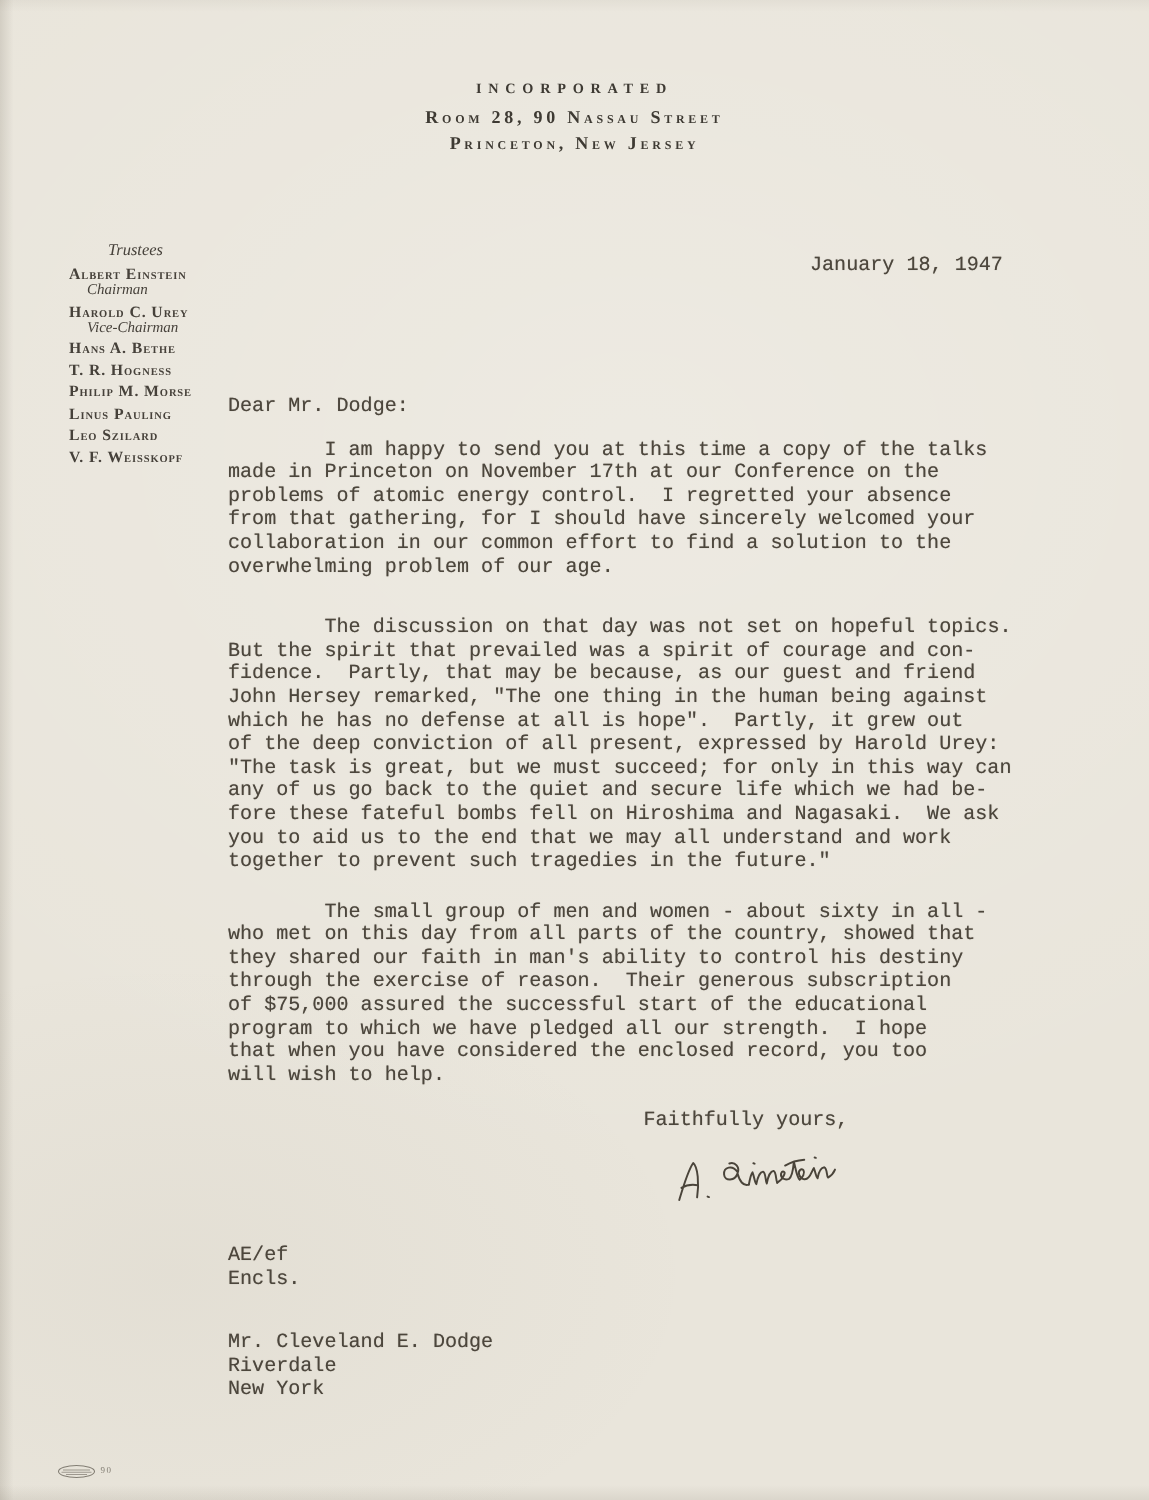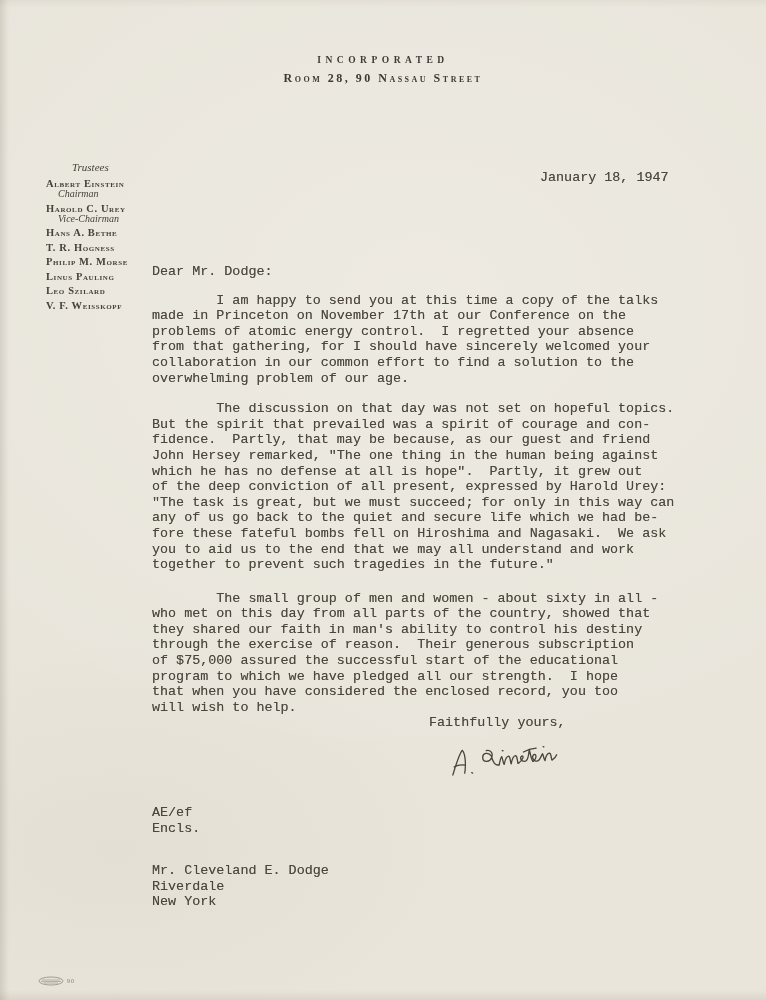--- a/index.html
+++ b/index.html
@@ -98,23 +98,23 @@
     left: 540px;
     top: 170px;
   }
   .body-col {
     position: absolute;
     left: 152px;
     top: 264px;
     width: 540px;
   }
   .para1 { margin-top: 13px; }
-  .para2 { margin-top: 15px; }
+  .para2 { margin-top: 25px; }
   .para3 { margin-top: 18px; }
-  .closing { margin-top: 0; margin-left: 277px; }
+  .closing { margin-top: 15px; margin-left: 277px; }
   .signature-wrap {
     margin-top: 6px;
     margin-left: 288px;
     width: 140px;
     height: 48px;
   }
   .refs { margin-top: 20px; }
   .recipient { margin-top: 27px; }
   
   .union-label {
@@ -134,20 +134,21 @@
   }
 </style>
 </head>
 <body>
 
 <div class="page">
 
   <div class="letterhead">
     <div class="lh-incorporated">INCORPORATED</div>
     <div class="lh-address">Room 28, 90 Nassau Street</div>
+    <div class="lh-address second">Princeton, New Jersey</div>
   </div>
 
   <div class="trustees">
     <div class="trustees-heading">Trustees</div>
     <div class="trustee-name">Albert Einstein</div>
     <div class="trustee-role">Chairman</div>
     <div class="trustee-name">Harold C. Urey</div>
     <div class="trustee-role">Vice-Chairman</div>
     <div class="trustee-name">Hans A. Bethe</div>
     <div class="trustee-name">T. R. Hogness</div>

